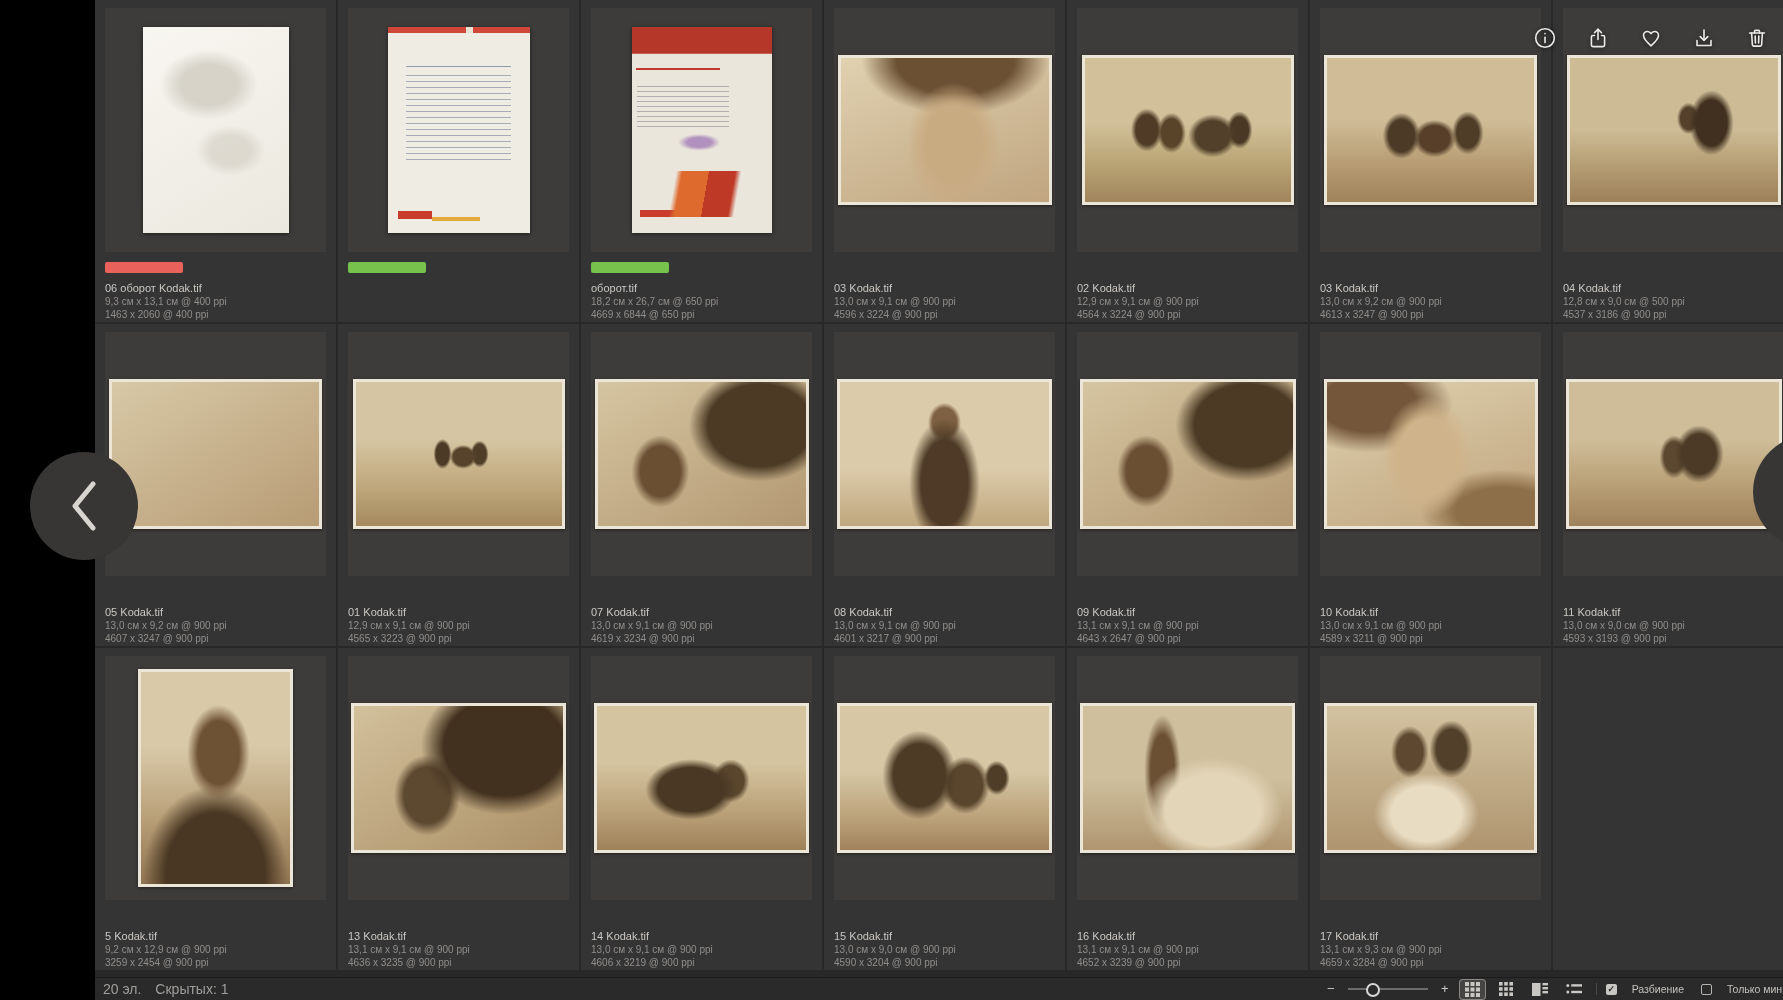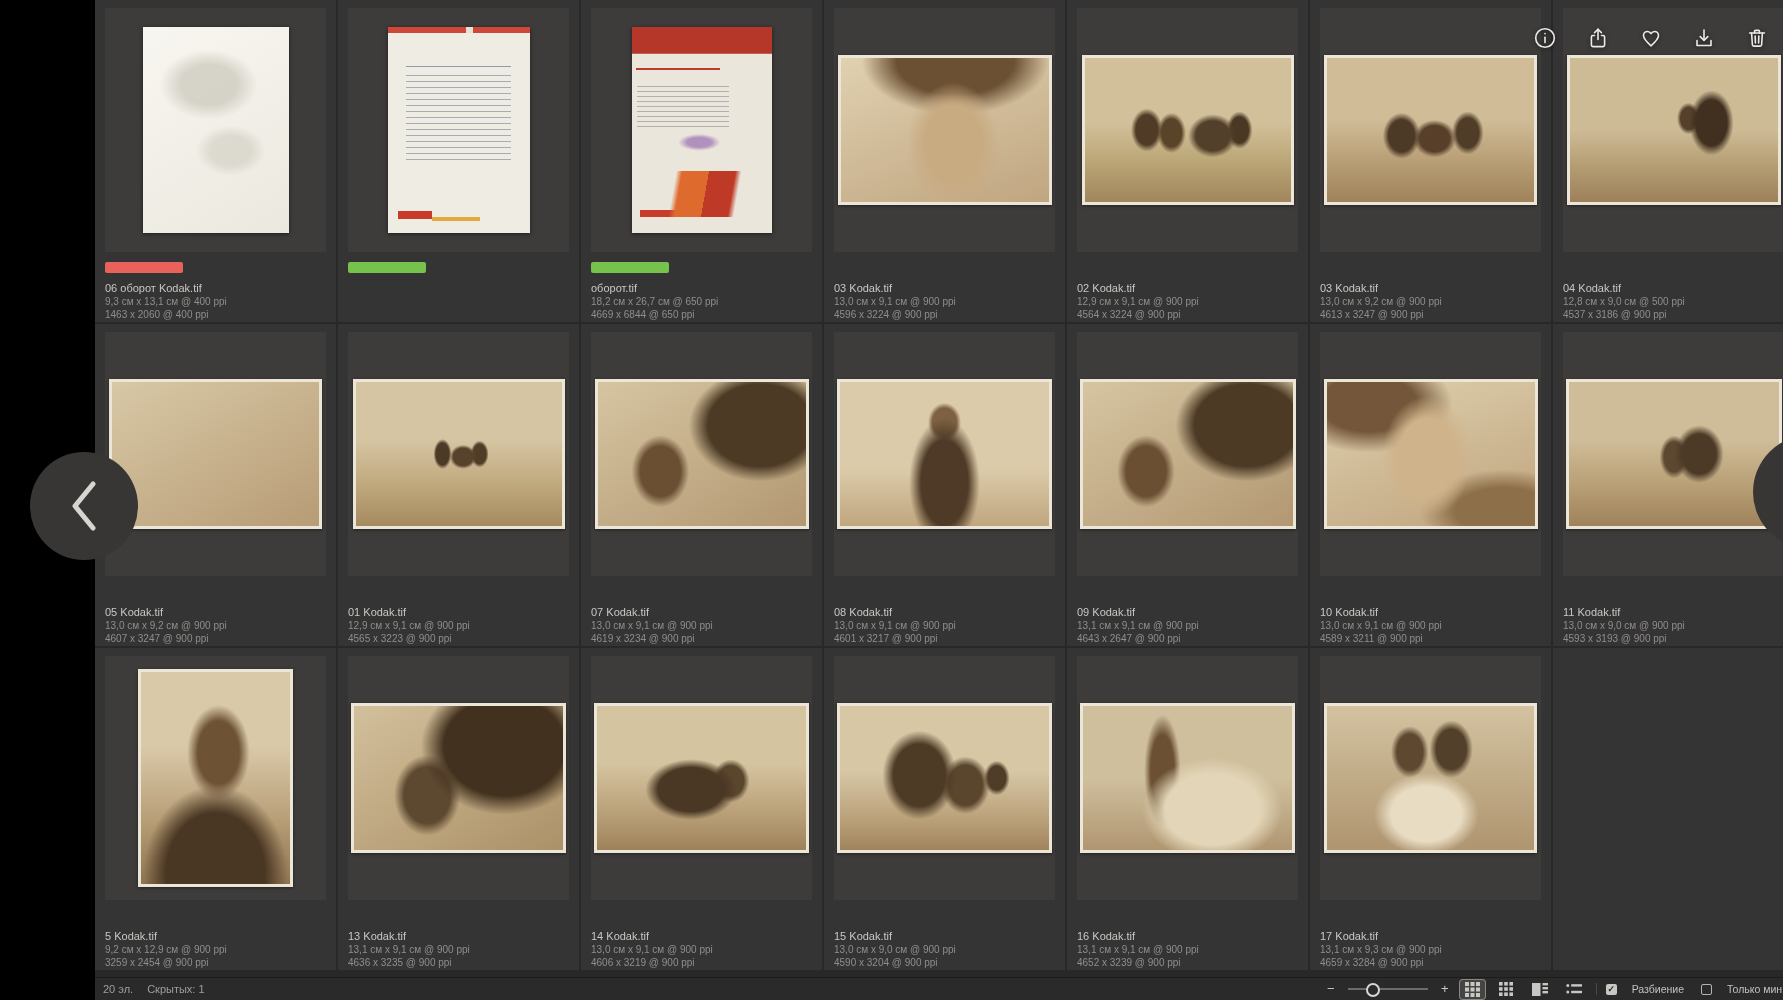--- a/index.html
+++ b/index.html
@@ -71,21 +71,21 @@
   
   .nav-prev{position:absolute;left:30px;top:452px;width:108px;height:108px;border-radius:50%;
     background:#383635;z-index:5;display:flex;align-items:center;justify-content:center;cursor:pointer;}
   .nav-prev svg{width:44px;height:60px;stroke:#d8d4cf;stroke-width:5;fill:none;stroke-linecap:round;stroke-linejoin:round;}
   .nav-next{position:absolute;left:1753px;top:435px;width:114px;height:114px;border-radius:50%;
     background:#383635;z-index:5;cursor:pointer;}
 
   
   .statusbar{position:absolute;left:95px;right:0;bottom:0;height:22px;background:#2b2a2a;
     border-top:1px solid #1c1c1c;display:flex;align-items:center;z-index:4;overflow:hidden;}
-  .status-left{margin-left:8px;color:#a09e9b;font-size:11px;display:flex;gap:14px;white-space:nowrap;}
+  .status-left{margin-left:8px;color:#a09e9b;font-size:14px;display:flex;gap:14px;white-space:nowrap;}
   .status-right{margin-left:auto;display:flex;align-items:center;gap:9px;}
   .zbtn{color:#c9c9c9;font-size:13px;width:12px;text-align:center;cursor:pointer;line-height:20px;}
   .slider{width:80px;height:2px;background:#6b6b6b;position:relative;margin:0 2px;cursor:pointer;}
   .knob{position:absolute;top:-5px;width:10px;height:10px;border-radius:50%;background:#2b2a2a;border:2px solid #d6d6d6;margin-left:-7px;}
   .vm{width:25px;height:19px;display:flex;align-items:center;justify-content:center;border-radius:3px;cursor:pointer;}
   .vm.selected{background:#454443;box-shadow:0 0 0 1px #8a8886;}
   .vm svg{display:block;}
   .vm svg rect,.vm svg circle{fill:#c9c7c4;}
   .vsep{width:1px;height:12px;background:#4a4948;}
   .cb{width:11px;height:11px;border-radius:2px;display:inline-flex;align-items:center;justify-content:center;

